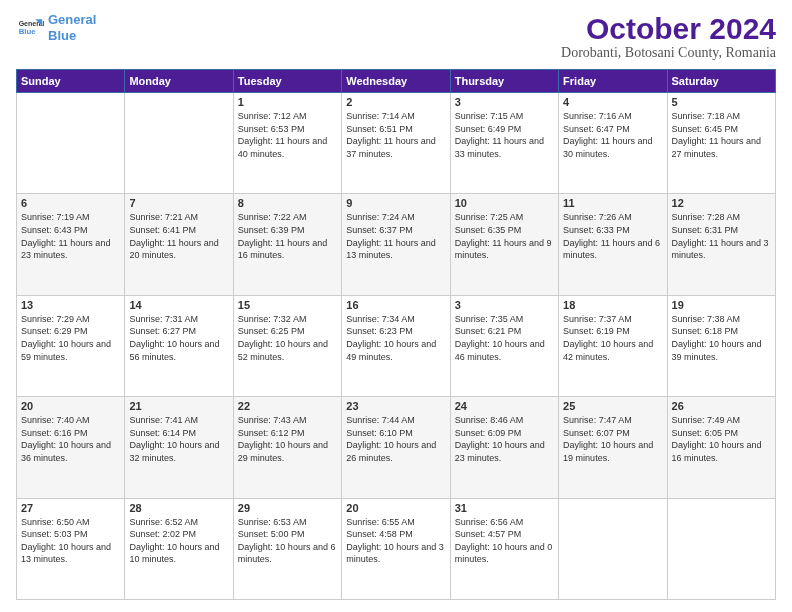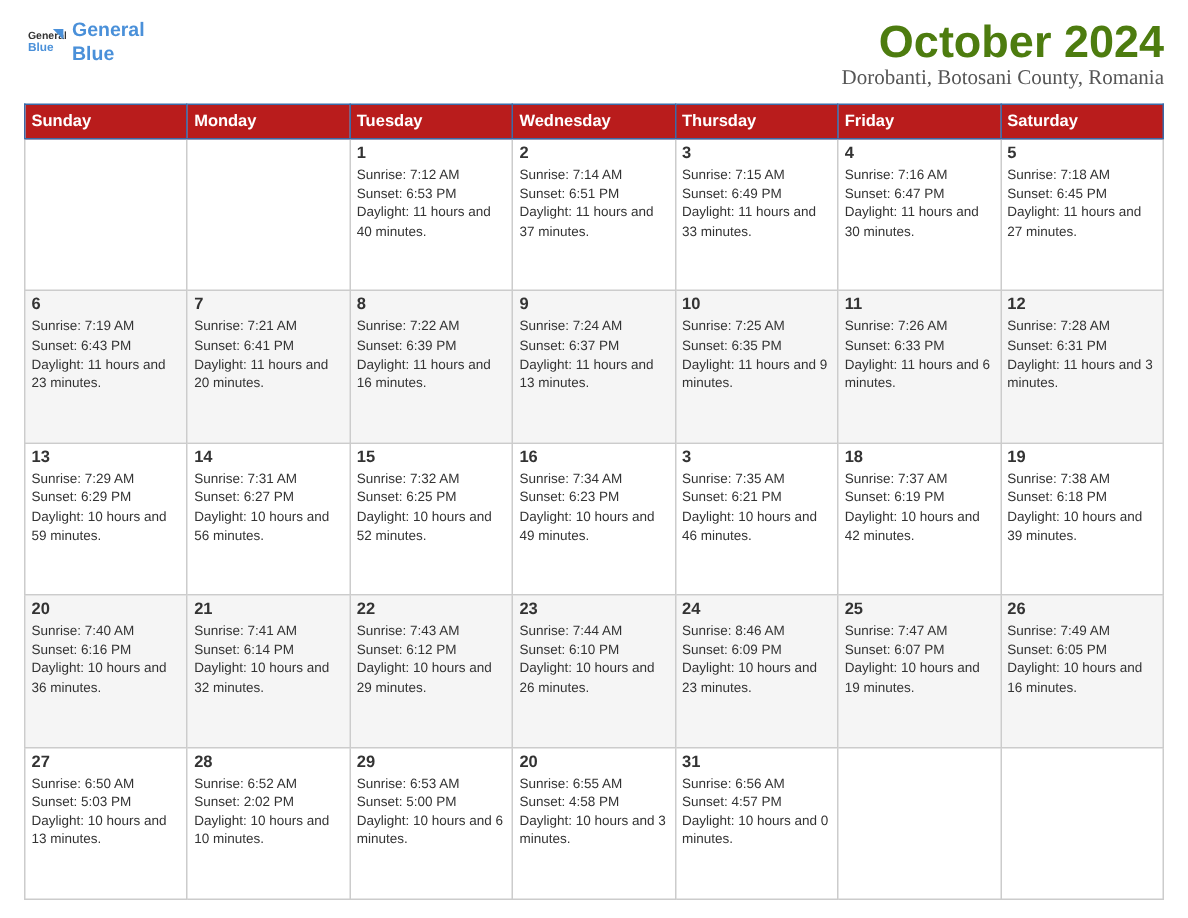--- a/index.html
+++ b/index.html
@@ -40,37 +40,37 @@
     .logo-icon {
       width: 28px;
       height: 28px;
     }
     .title-block {
       text-align: right;
     }
     .main-title {
       font-size: 30px;
       font-weight: bold;
-      color: #4d7c0f;
+      color: #4c1d95;
       line-height: 1.1;
     }
     .subtitle {
       font-size: 14px;
       color: #555;
       font-family: Liberation Serif, serif;
     }
     .calendar {
       flex: 1;
       border: 1px solid #ccc;
       border-collapse: collapse;
       width: 100%;
       table-layout: fixed;
     }
     .calendar thead tr {
-      background: #b91c1c;
+      background: #4c1d95;
     }
     .calendar thead th {
       color: #fff;
       font-size: 11px;
       font-weight: bold;
       padding: 5px 4px;
       text-align: left;
       border: 1px solid #3a6aa8;
     }
     .calendar tbody td {

